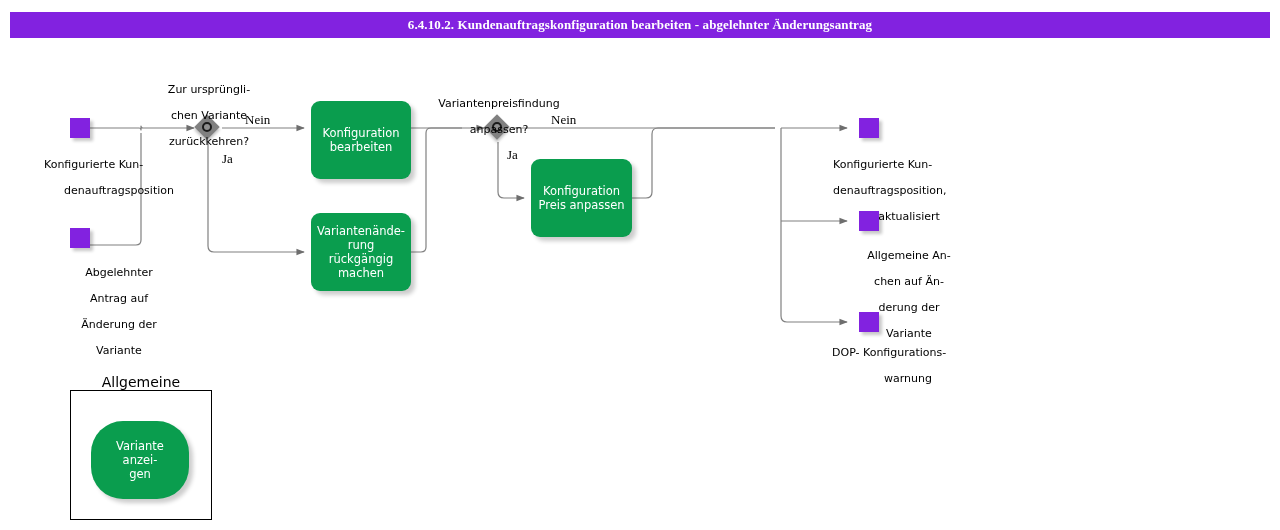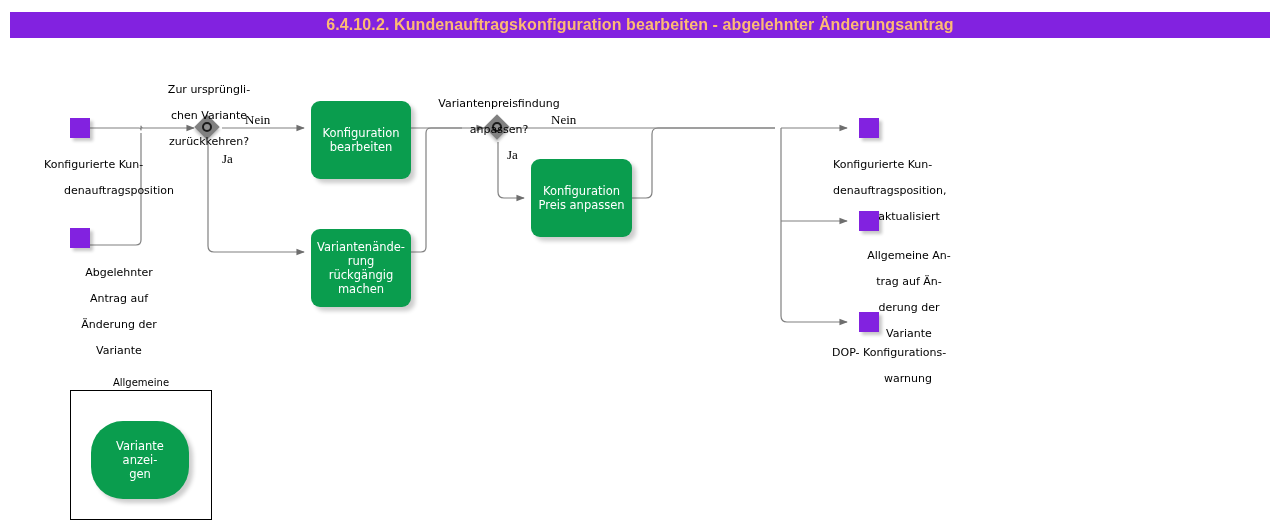--- a/index.html
+++ b/index.html
@@ -28,24 +28,24 @@
     left: 10px;
     top: 12px;
     width: 1260px;
     height: 26px;
     background: #8222e0;
     display: flex;
     align-items: center;
     justify-content: center;
   }
   .title-bar .title-text {
-    color: #fdba74;
-    font-size: 16px;
+    color: #ffffff;
+    font-size: 13px;
     font-weight: bold;
-    font-family: Liberation Sans, sans-serif;
+    font-family: Liberation Serif, serif;
     letter-spacing: 0.1px;
     white-space: nowrap;
   }
 
   
   #wires {
     position: absolute;
     left: 0;
     top: 0;
     width: 1280px;
@@ -147,21 +147,21 @@
 
   
   .group-box {
     position: absolute;
     border: 1px solid #000000;
     background: transparent;
     box-sizing: border-box;
   }
   .group-box-label {
     position: absolute;
-    font-size: 10px;
+    font-size: 14px;
     line-height: 11px;
     color: #000000;
     text-align: center;
     font-family: "DejaVu Sans", sans-serif;
     white-space: pre-line;
     overflow: hidden;
   }
 </style>
 </head>
 <body>
@@ -229,21 +229,21 @@
     <span>Zur ursprüngli-</span><br>
     <span>chen Variante</span><br>
     <span>zurückkehren?</span>
   </div>
   <div class="flow-label" style="left:245px; top:113px;">Nein</div>
   <div class="flow-label" style="left:222px; top:152px;">Ja</div>
 
   <div class="task" style="left:311px; top:101px; width:100px; height:78px;">Konfiguration
 bearbeiten</div>
 
-  <div class="task" style="left:311px; top:229px; width:100px; height:78px;">Variantenände-
+  <div class="task" style="left:311px; top:213px; width:100px; height:78px;">Variantenände-
 rung rückgängig
 machen</div>
 
   <div class="gateway" style="left:485px; top:115px;">
     <div class="diamond"></div>
     <div class="ring"></div>
   </div>
   <div class="gateway-label" style="left:421px; top:84px; width:156px;">
     <span>Variantenpreisfindung</span><br>
     <span>anpassen?</span>
@@ -257,21 +257,21 @@
   <div class="event" style="left:859px; top:118px;"></div>
   <div class="event-label" style="left:794px; top:145px; width:152px;">
     <span class="jline">Konfigurierte        Kun-</span>
     <span class="jline">denauftragsposition,</span>
     <span class="jline">aktualisiert</span>
   </div>
 
   <div class="event" style="left:859px; top:211px;"></div>
   <div class="event-label" style="left:805px; top:236px; width:130px;">
     <span>Allgemeine An-</span><br>
-    <span>trag auf Än-</span><br>
+    <span>chen auf Än-</span><br>
     <span>derung der</span><br>
     <span>Variante</span>
   </div>
 
   <div class="event" style="left:859px; top:312px;"></div>
   <div class="event-label" style="left:793px; top:333px; width:152px;">
     <span class="jline">DOP-     Konfigurations-</span>
     <span class="jline">warnung</span>
   </div>
 

